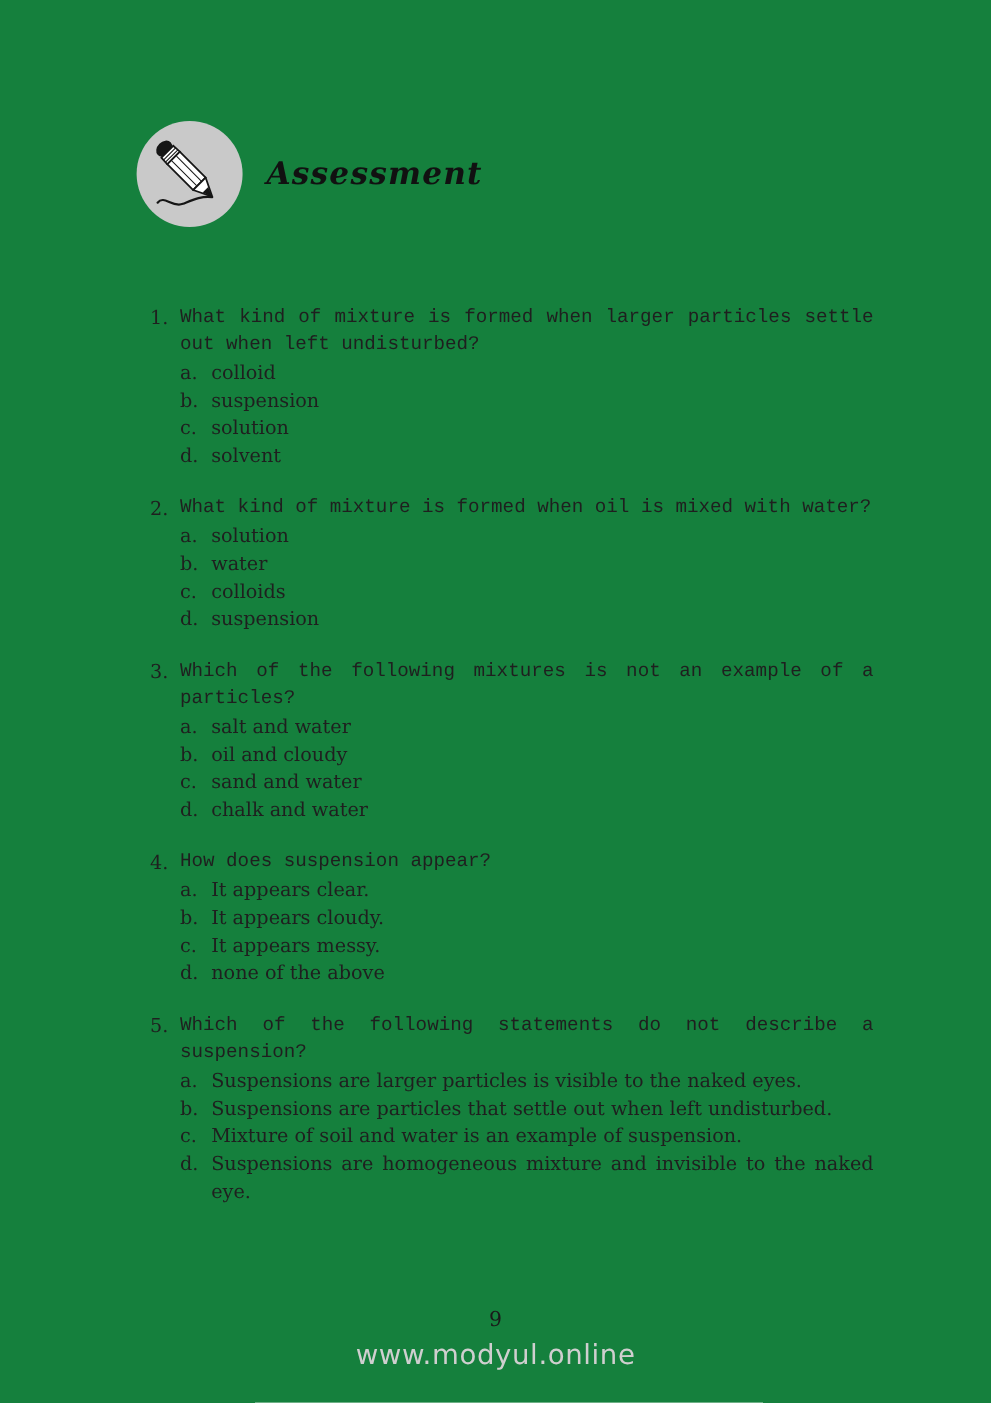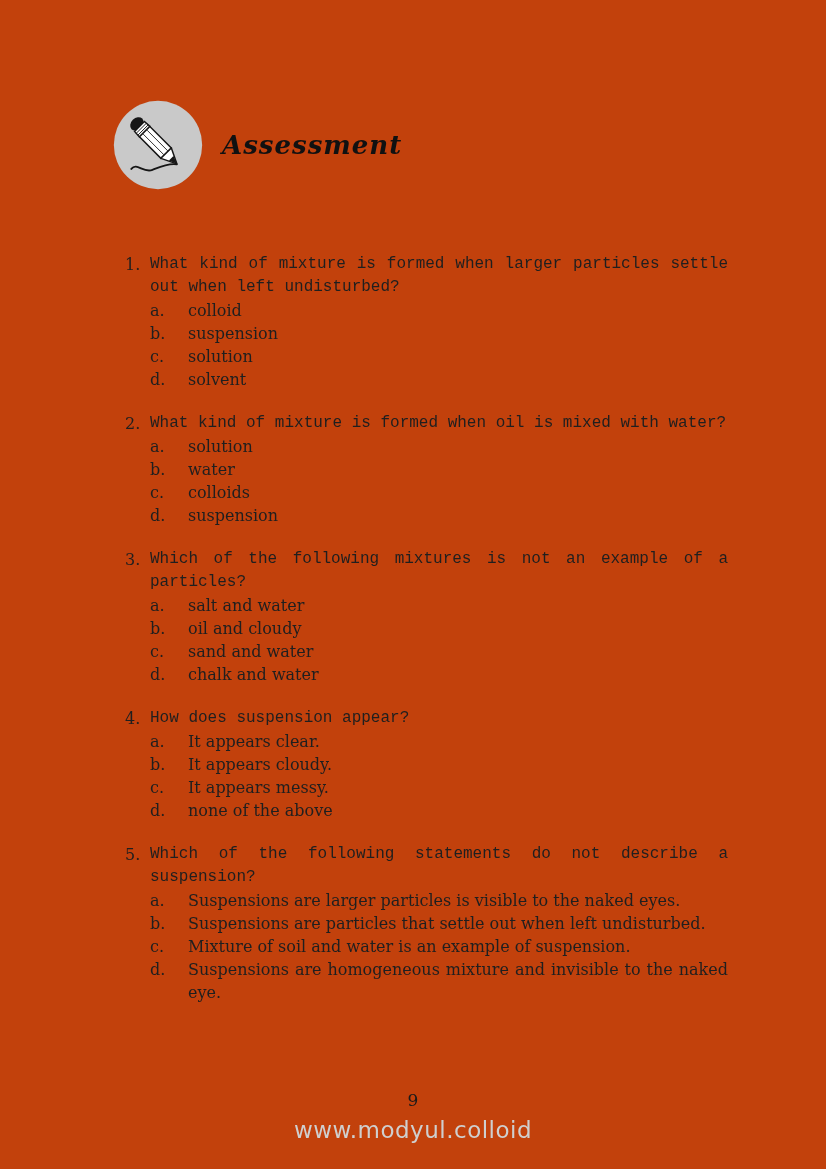--- a/index.html
+++ b/index.html
@@ -4,21 +4,21 @@
 <style>
   html, body {
     margin: 0;
     padding: 0;
     background: #ffffff;
   }
   .page {
     position: relative;
     width: 826px;
     height: 1169px;
-    background: #c2410c;
+    background: #15803d;
     overflow: hidden;
     font-family: "DejaVu Serif", "Liberation Serif", serif;
     font-size: 16px;
     line-height: 23px;
     color: #1f1f1f;
   }
   .assessment-header {
     position: absolute;
     top: 99px;
     left: 112px;
@@ -81,21 +81,20 @@
   .option {
     display: flex;
   }
   .opt-letter {
     flex: none;
     width: 26px;
   }
   .opt-text {
     flex: 1;
     text-align: justify;
-    margin-left: 12px;
   }
   .page-footer {
     position: absolute;
     top: 1089px;
     left: 0;
     width: 826px;
     text-align: center;
   }
   .page-number {
     font-size: 17px;
@@ -264,16 +263,16 @@
             <span class="opt-text">Suspensions are homogeneous mixture and invisible to the naked eye.</span>
           </li>
         </ol>
       </li>
 
     </ol>
   </div>
 
   <div class="page-footer">
     <div class="page-number">9</div>
-    <div class="watermark">www.modyul.colloid</div>
+    <div class="watermark">www.modyul.online</div>
   </div>
 
 </div>
 
 </body></html>

